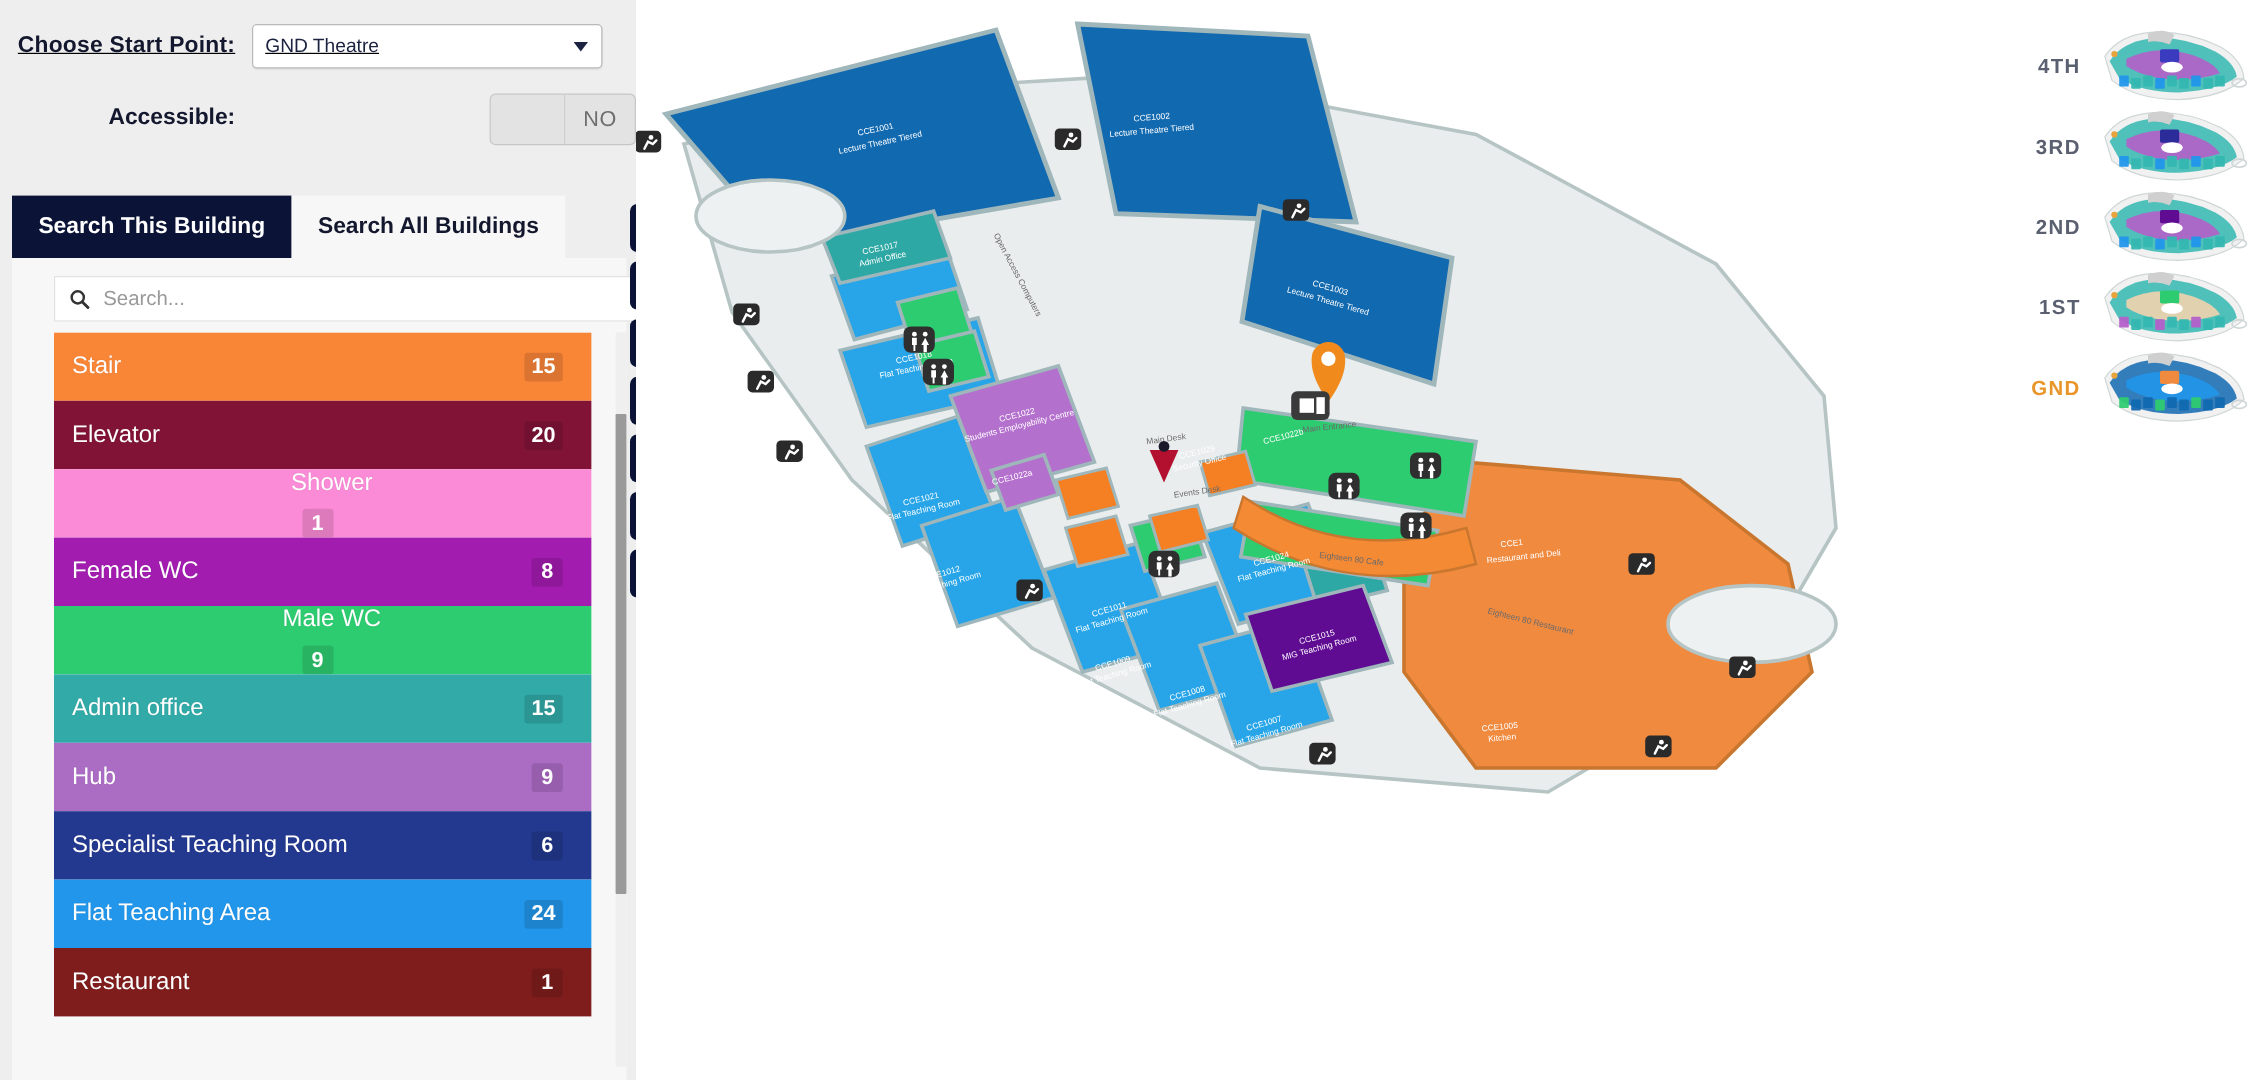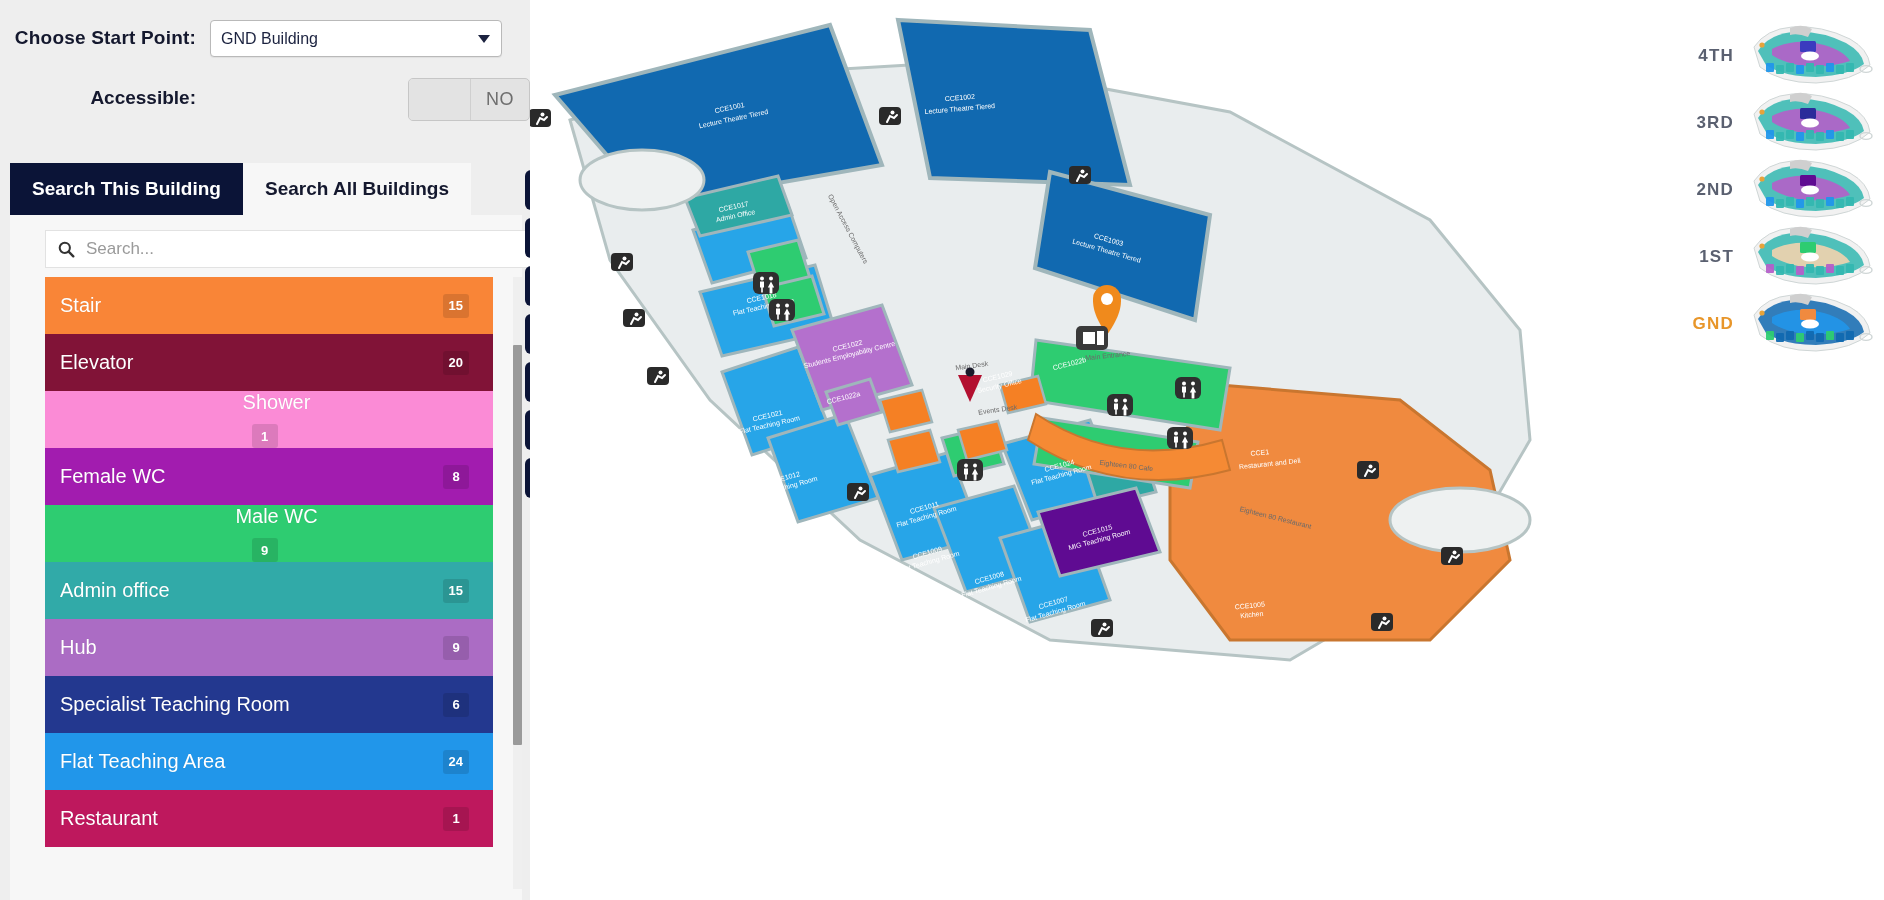--- a/index.html
+++ b/index.html
@@ -12,21 +12,21 @@
   }
   #app { position: relative; width: 1884px; height: 900px; }
 
   
   #left-panel {
     position: absolute; left: 0; top: 0;
     width: 530px; height: 900px;
     background: #eeeeee;
   }
   .form-row { position: absolute; display: flex; align-items: center; }
-  #row-start { left: 0px; top: 16px; width: 530px; height: 44px; }
+  #row-start { left: 0px; top: 16px; width: 530px; height: 44px; text-decoration: underline; }
   #start-label {
     width: 210px; text-align: right; padding-right: 14px;
     font-size: 19px; font-weight: bold; color: #14182e;
     letter-spacing: .2px;
   }
   #start-select-wrap { position: relative; width: 292px; }
   #start-select {
     width: 292px; height: 37px; line-height: 35px;
     background: #ffffff; border: 1px solid #b9b9b9; border-radius: 4px;
     font-size: 16px; color: #1c2340; padding: 0 30px 0 10px;
@@ -108,21 +108,21 @@
     cursor: pointer;
   }
   .legend-name {
     flex: 1; color: #ffffff; font-size: 20px;
     text-shadow: 0 0 1px rgba(0,0,0,.15);
   }
   .legend-count {
     margin-right: 24px;
     min-width: 26px; height: 24px;
     display: flex; align-items: center; justify-content: center;
-    font-size: 13px; font-weight: bold; color: #ffffff;
+    font-size: 18px; font-weight: bold; color: #ffffff;
     border-radius: 3px; padding: 0 6px;
     background: rgba(0,0,0,.12);
   }
   #legend-scroll-track {
     position: absolute; right: 0px; top: 62px;
     width: 9px; height: 612px; background: #efefef;
   }
   #legend-scroll-thumb {
     position: absolute; right: 0px; top: 68px;
     width: 9px; height: 400px; background: #9a9a9a; border-radius: 1px;
@@ -191,21 +191,21 @@
 </head>
 <body>
 
 <div id="app">
 
   <div id="left-panel">
 
     <div class="form-row" id="row-start">
       <div id="start-label">Choose Start Point:</div>
       <div id="start-select-wrap">
-        <div id="start-select">GND Building</div>
+        <div id="start-select">GND Theatre</div>
         <span id="start-caret"></span>
       </div>
     </div>
 
     <div class="form-row" id="row-access">
       <div id="access-label">Accessible:</div>
     </div>
     <div id="access-toggle">
       <div id="toggle-knob"></div>
       <div id="toggle-state">NO</div>
@@ -258,21 +258,21 @@
             <span class="legend-count">9</span>
           </div>
           <div class="legend-row" style="background: rgb(35, 56, 143);">
             <span class="legend-name">Specialist Teaching Room</span>
             <span class="legend-count">6</span>
           </div>
           <div class="legend-row" style="background: rgb(33, 150, 234);">
             <span class="legend-name">Flat Teaching Area</span>
             <span class="legend-count">24</span>
           </div>
-          <div class="legend-row" style="background: #be185d;">
+          <div class="legend-row" style="background: #7f1d1d;">
             <span class="legend-name">Restaurant</span>
             <span class="legend-count">1</span>
           </div>
         </div>
       <div id="legend-scroll-track">
         <div id="legend-scroll-thumb"></div>
       </div>
     </div>
   </div>
 

